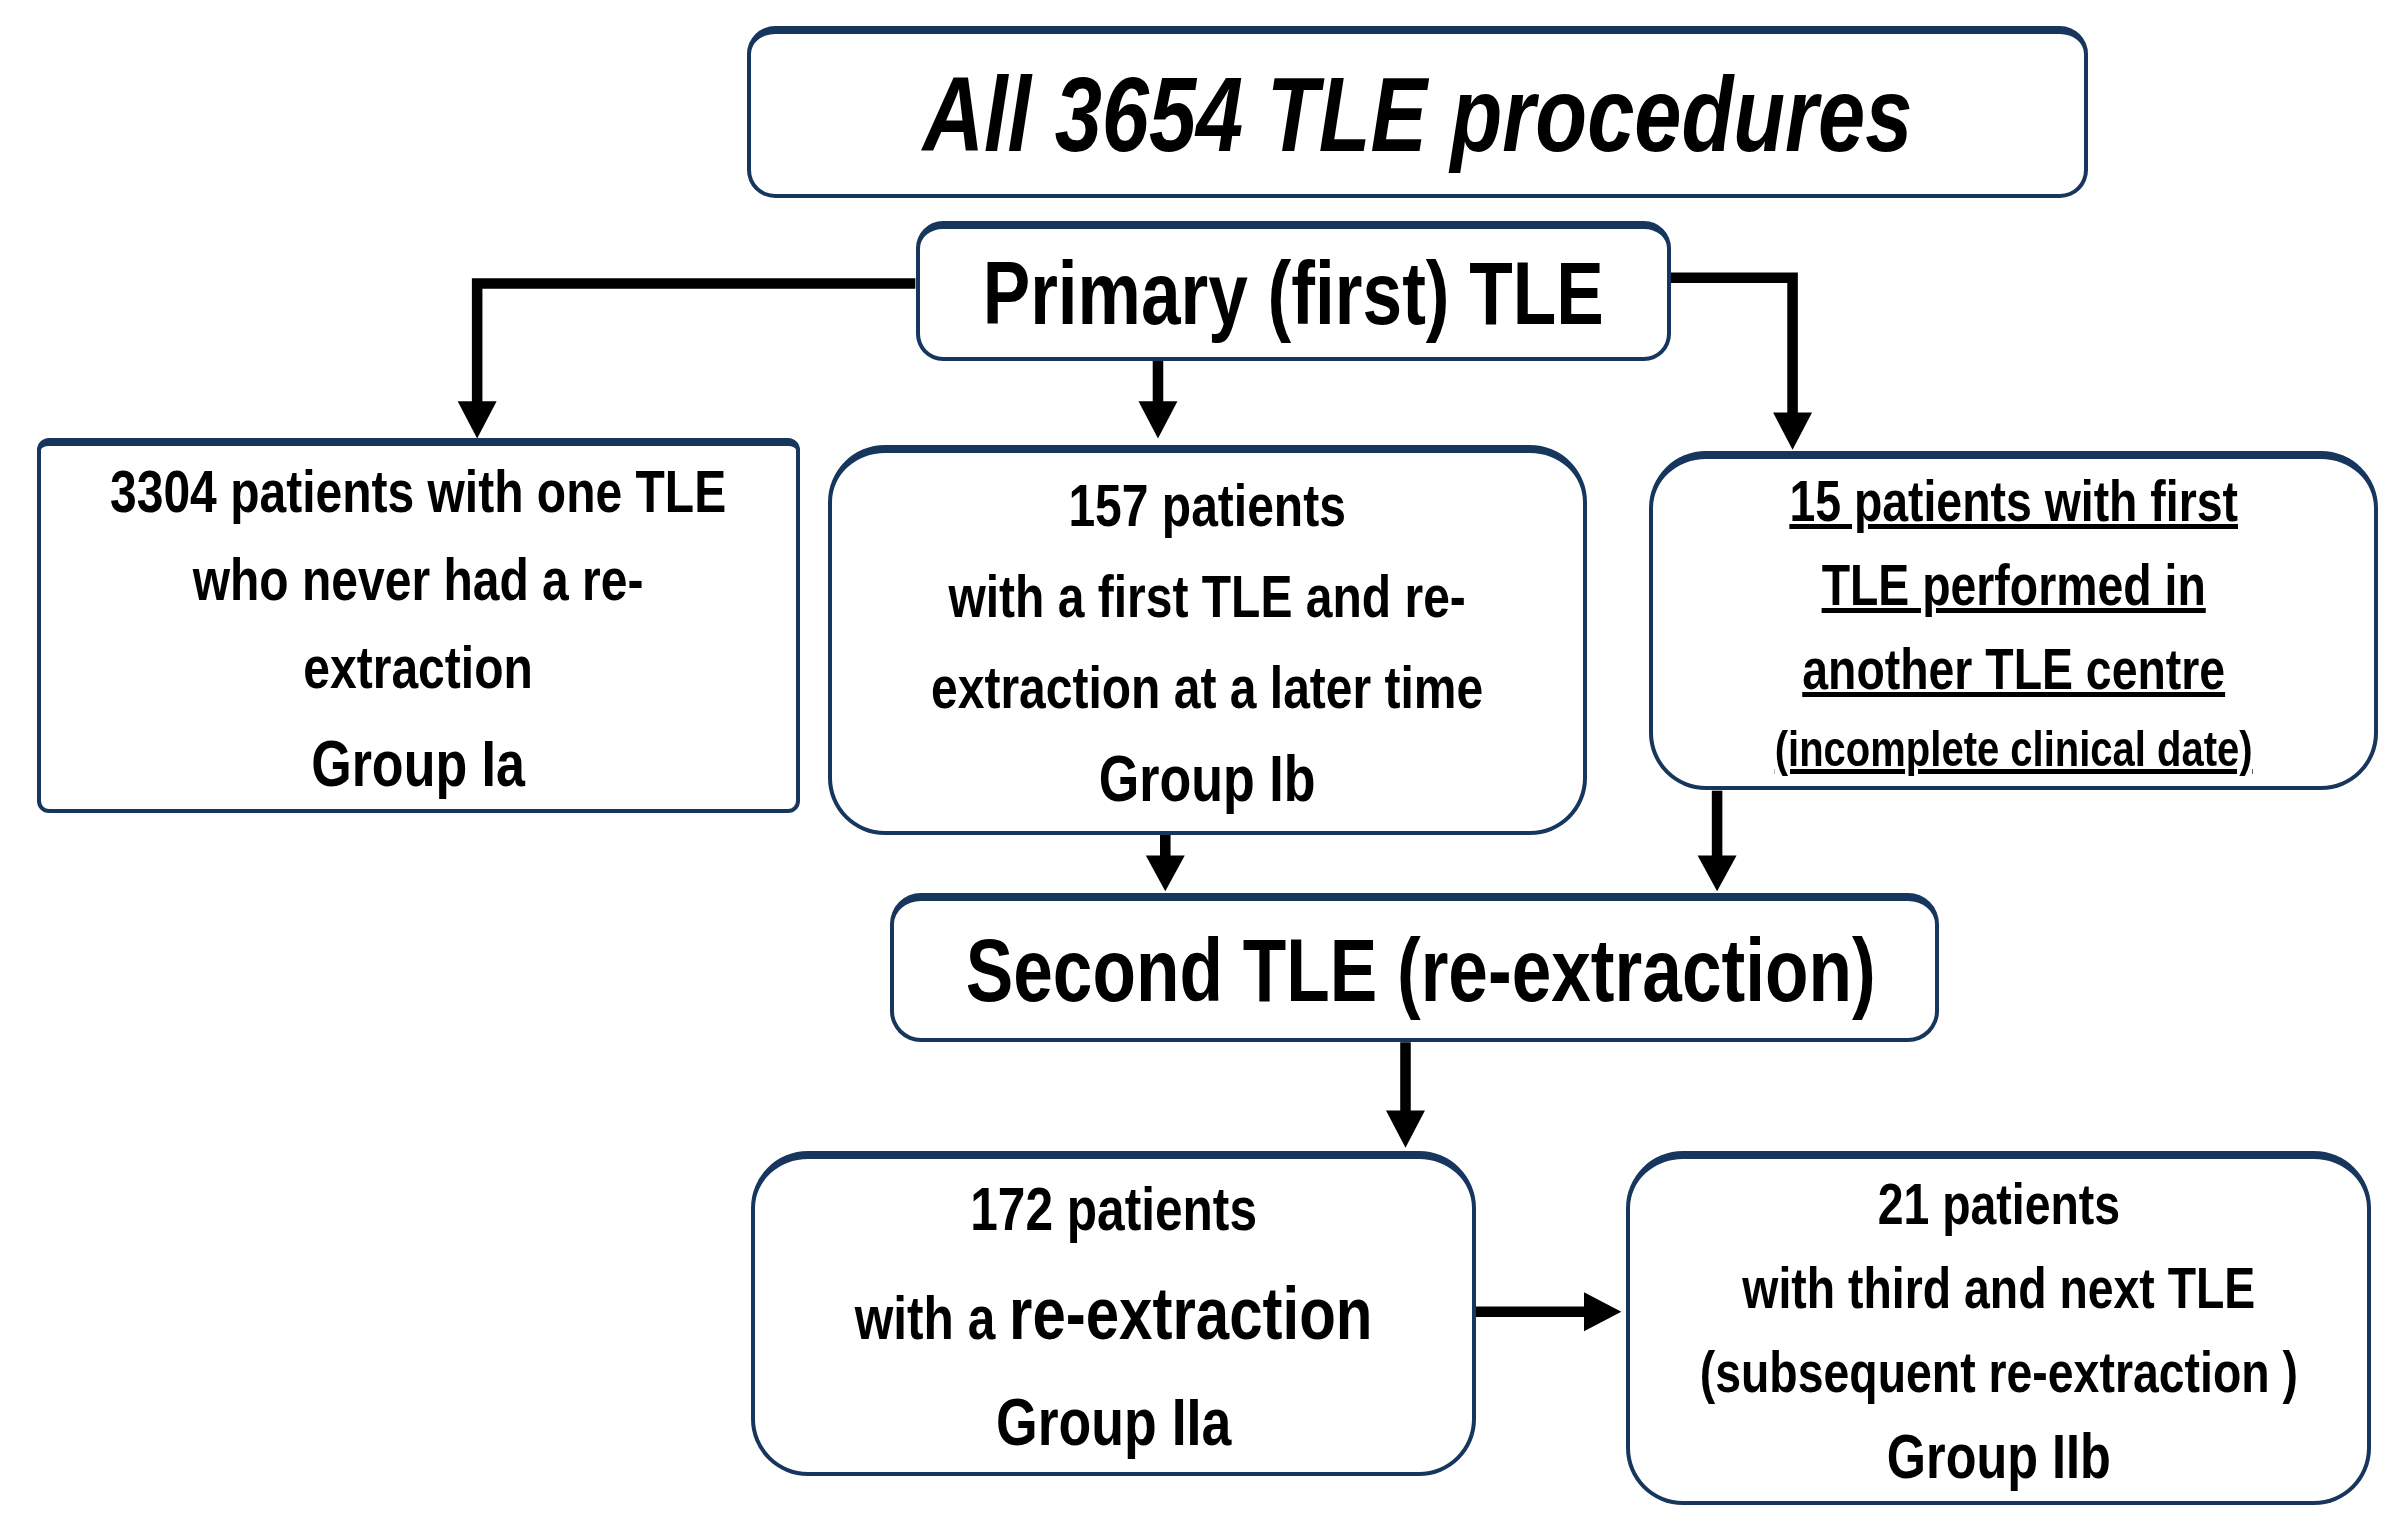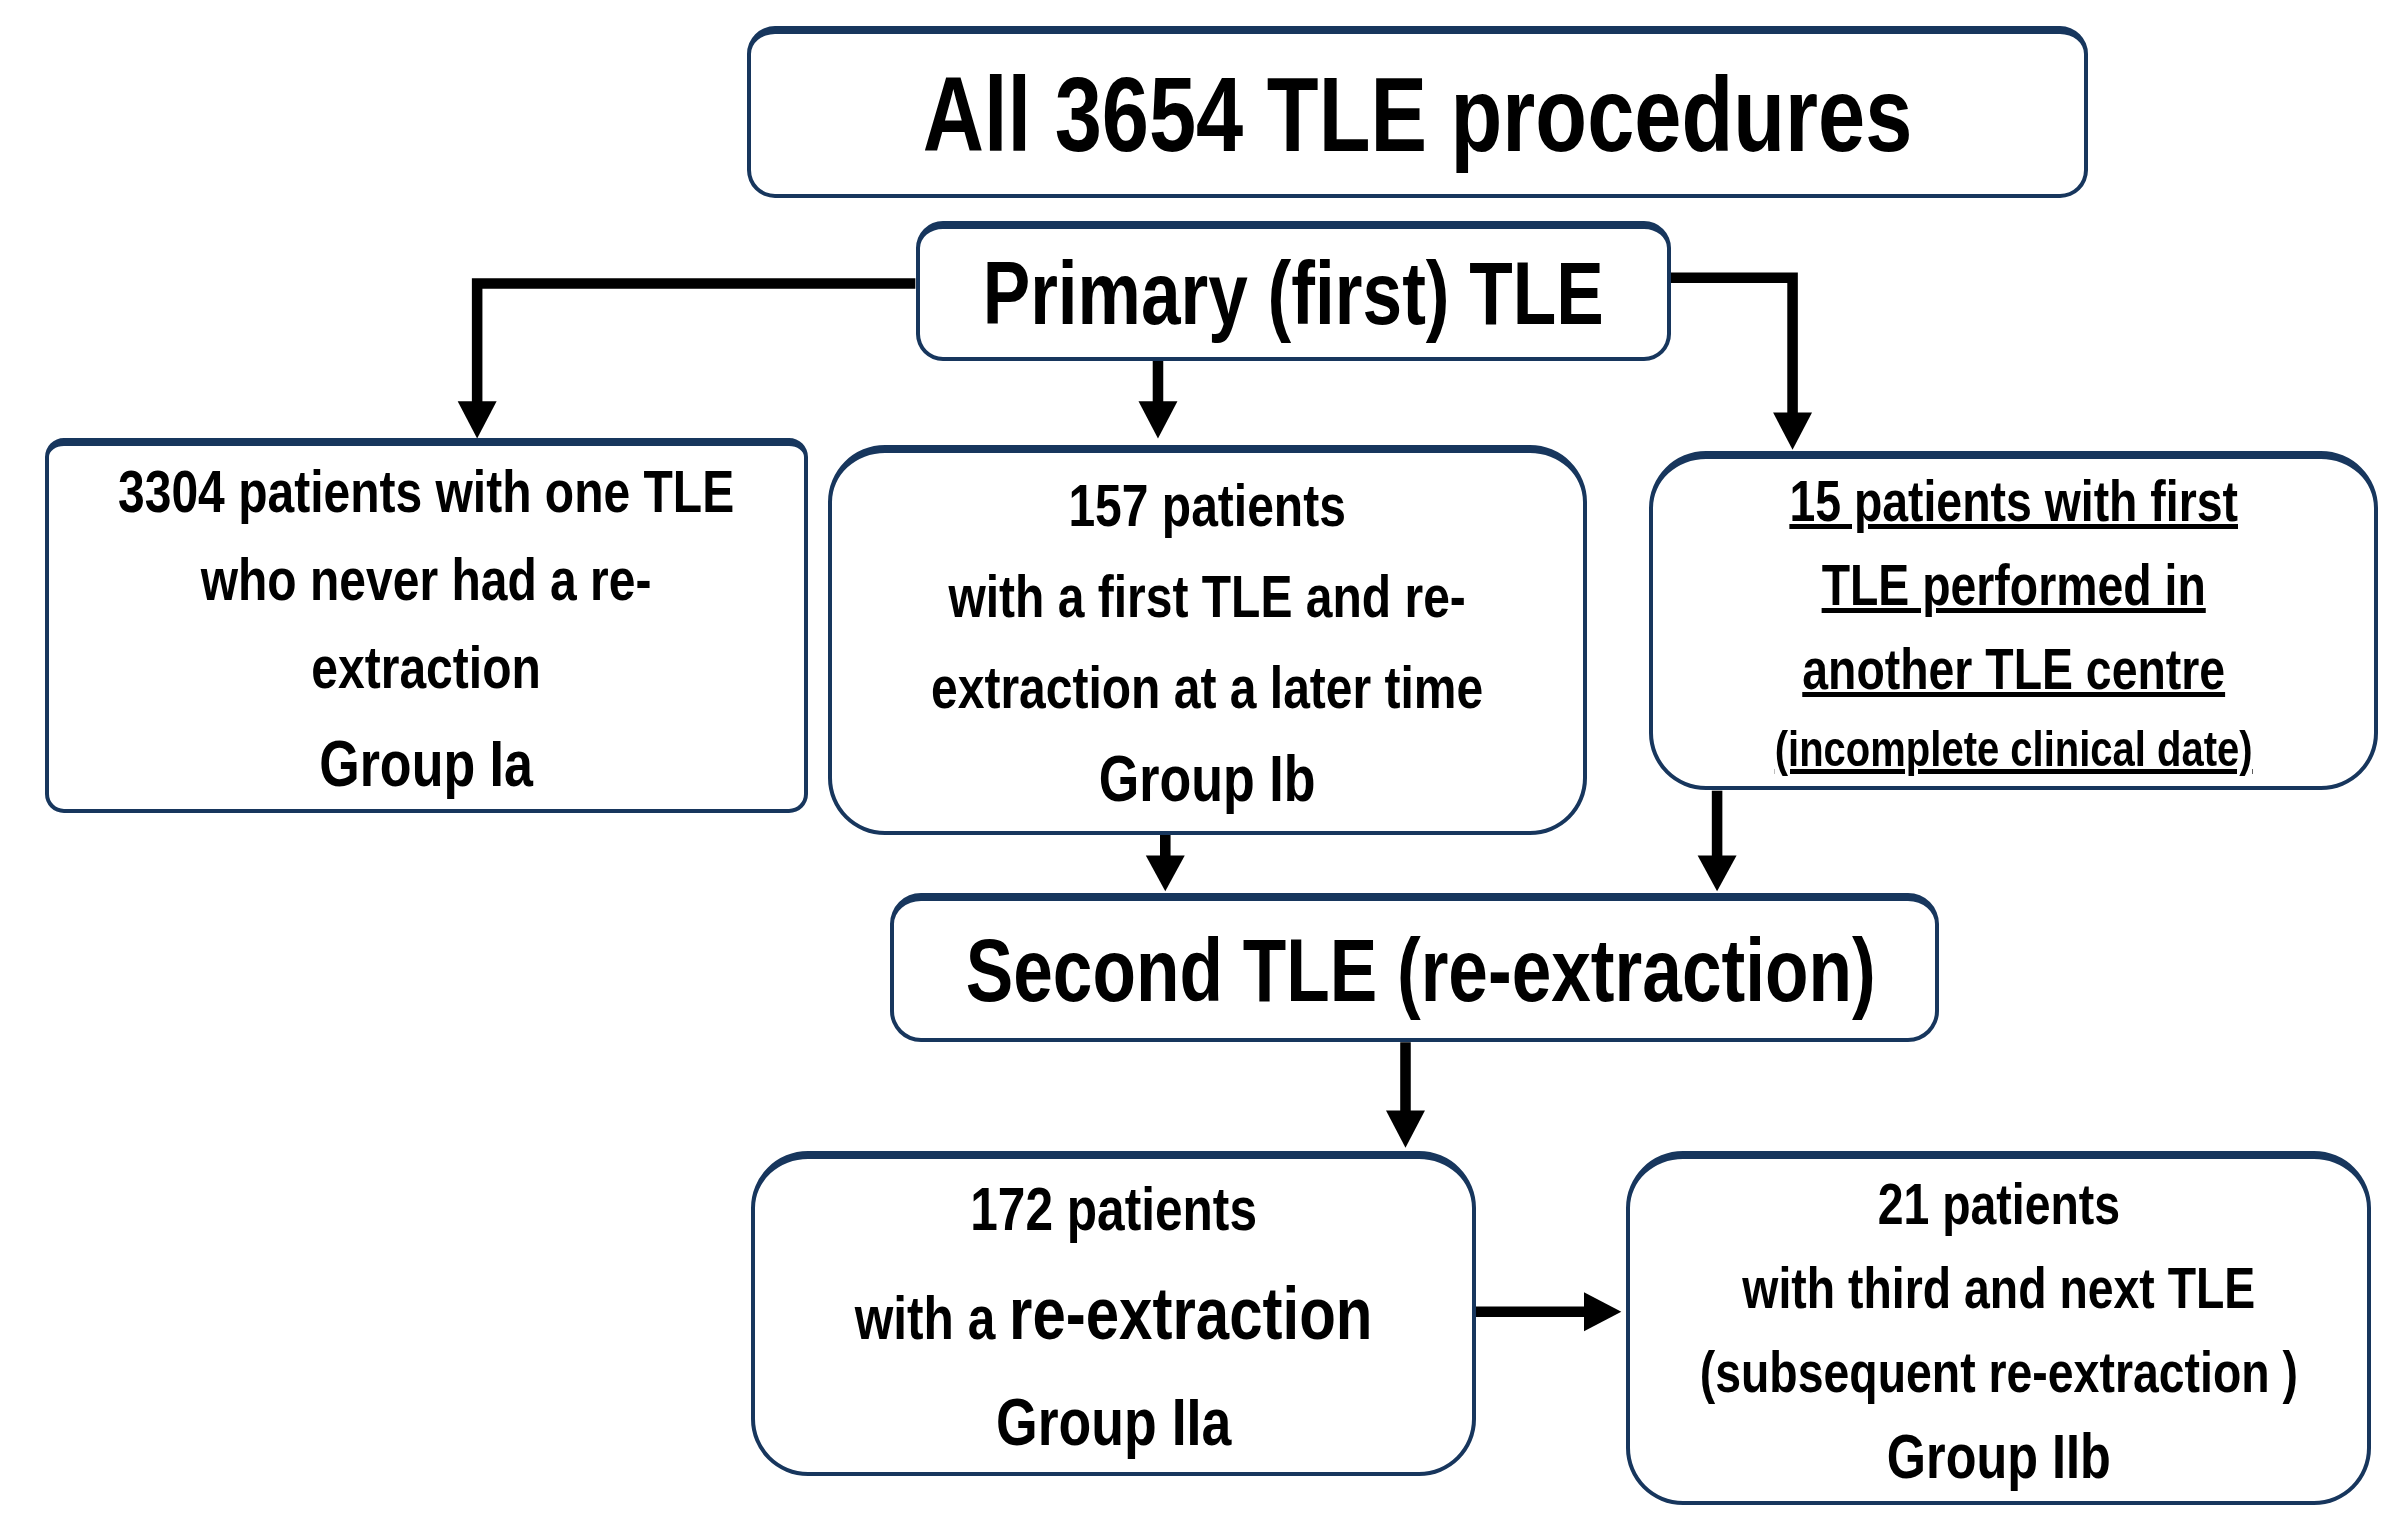--- a/index.html
+++ b/index.html
@@ -44,23 +44,23 @@
   .grp-ib{font-size:65px;line-height:91px;}
   .body-ct{font-size:58px;line-height:84px;}
   .note-ct{font-size:50px;line-height:76px;}
   .body-iia{font-size:62px;line-height:104px;}
   .big-iia{font-size:75px;}
   .grp-iia{font-size:67px;line-height:104px;}
   .body-iib{font-size:58px;line-height:84px;}
   .grp-iib{font-size:63px;line-height:84px;}
 
   
-  #box-title  {left:747px; top:26px;  width:1341px;height:172px;border-radius:28px;}
+  #box-title  {left:747px; top:26px;  width:1341px;height:172px;border-radius:28px;font-style:italic;}
   #box-primary{left:916px;top:221px; width:755px; height:140px;border-radius:27px;}
-  #box-ia     {left:45px;  top:438px; width:763px; height:375px;border-radius:19px;}
+  #box-ia     {left:37px;  top:438px; width:763px; height:375px;border-radius:12px;}
   #box-ib     {left:828px;top:445px; width:759px; height:390px;border-radius:57px;}
   #box-centre {left:1649px;top:451px; width:729px; height:339px;border-radius:57px;text-decoration:underline;}
   #box-second {left:890px;top:893px;width:1049px;height:149px;border-radius:31px;padding-left:12px;}
   #box-iia    {left:751px; top:1151px;width:725px; height:325px;border-radius:57px;}
   #box-iib    {left:1626px;top:1151px;width:745px; height:354px;border-radius:57px;}
 
   .arrows{
     position:absolute;left:0;top:0;width:2389px;height:1540px;
     pointer-events:none;
   }

